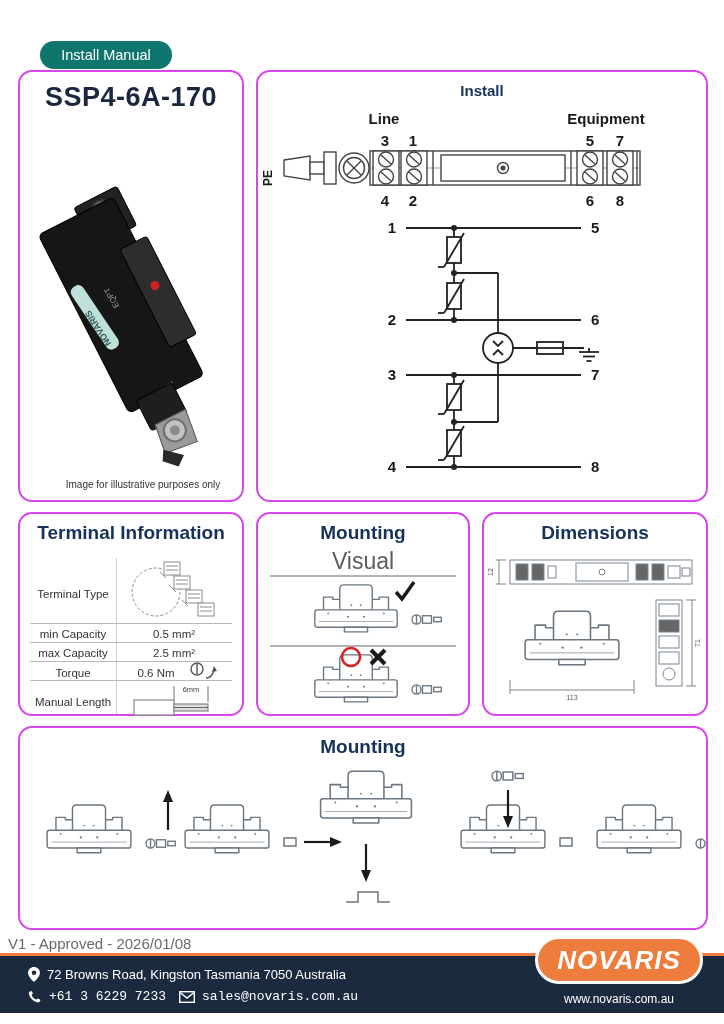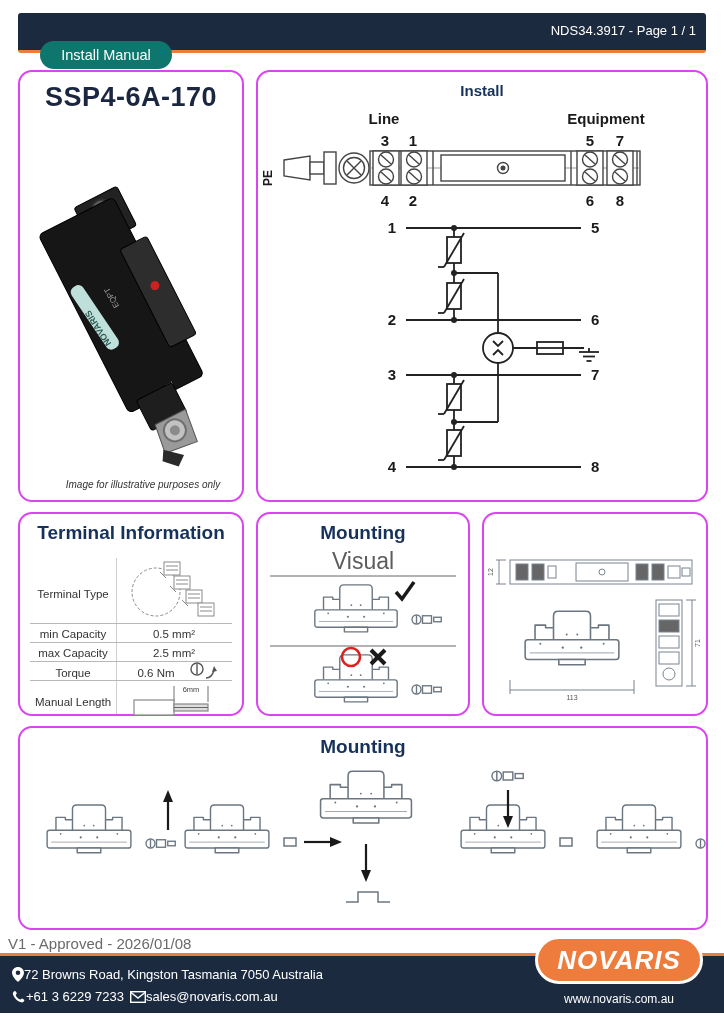--- a/index.html
+++ b/index.html
@@ -18,51 +18,48 @@
                font-weight:bold;font-size:19px;}
   .product-panel{left:18px;top:70px;width:226px;height:432px;}
   .install-panel{left:256px;top:70px;width:452px;height:432px;}
   .terminal-panel{left:18px;top:512px;width:226px;height:204px;}
   .indicator-panel{left:256px;top:512px;width:214px;height:204px;}
   .dimensions-panel{left:482px;top:512px;width:226px;height:204px;}
   .mounting-panel{left:18px;top:726px;width:690px;height:204px;}
   .product-title{position:absolute;left:0;right:0;top:10px;text-align:center;color:#1b2740;
                  font-weight:bold;font-size:27px;letter-spacing:.5px;}
   .product-caption{position:absolute;left:0;right:0;bottom:10px;text-align:center;color:#333;
-                   font-style:italic;font-size:10px;padding-left:24px;}
+                   font-size:10px;padding-left:24px;}
   .visual-label{position:absolute;left:0;right:0;top:34px;text-align:center;color:#5d5d5d;
                 font-size:23px;}
   
   .tinfo{position:absolute;left:10px;top:44px;width:202px;height:150px;font-size:11.5px;color:#333;}
   .tinfo .vline{position:absolute;left:86px;top:0;bottom:-6px;border-left:1px solid #cfcfcf;}
   .trow{position:absolute;left:0;right:0;border-top:1px solid #b8b8b8;}
   .tlabel{position:absolute;left:0;width:86px;text-align:center;}
   .tvalue{position:absolute;left:86px;right:0;text-align:center;}
   
   .version{position:absolute;left:8px;top:935px;color:#6a6a6a;font-size:15px;}
   .footer-bar{position:absolute;left:0;top:953px;width:724px;height:60px;background:#1c2a40;
               border-top:3px solid #ee7c3c;box-sizing:border-box;color:#fff;font-size:13px;}
-  .f-row{position:absolute;left:12px;display:flex;align-items:center;white-space:nowrap;text-align:right;}
+  .f-row{position:absolute;left:28px;display:flex;align-items:center;gap:7px;white-space:nowrap;text-align:right;}
   .f-row svg{flex:0 0 auto;}
   .logo-pill{position:absolute;left:535px;top:936px;width:168px;height:48px;background:#ee7c3c;
              border:3px solid #ffffff;border-radius:27px;display:flex;align-items:center;
              justify-content:center;z-index:6;box-sizing:border-box;}
   .logo-text{color:#ffffff;font-weight:bold;font-style:italic;font-size:26px;letter-spacing:1px;}
   .website{position:absolute;left:535px;top:992px;width:168px;text-align:center;color:#ffffff;
            font-size:12px;z-index:6;}
   svg text{font-family:"Liberation Sans",sans-serif;}
 </style>
 </head>
 <body>
 
 <div class="page">
 
-  <div class="header-bar">
-    <div class="doc-ref">NDS34.3917 - Page 1 / 1</div>
-  </div>
   <div class="badge">Install Manual</div>
 
   <div class="panel product-panel">
     <div class="product-title">SSP4-6A-170</div>
     <svg style="position:absolute;left:16px;top:70px;" width="192" height="330" viewBox="0 0 192 330">
       <g transform="rotate(-27 96 180)">
         <rect x="96" y="52" width="48" height="44" rx="3" fill="#222" stroke="#000"></rect>
         <circle cx="120" cy="66" r="10" fill="#5b5b5b" stroke="#2e2e2e" stroke-width="2"></circle>
         <circle cx="120" cy="86" r="10" fill="#4a4a4a" stroke="#2e2e2e" stroke-width="2"></circle>
         <rect x="60" y="68" width="46" height="46" rx="3" fill="#1b1b1b" stroke="#000"></rect>
@@ -284,20 +281,21 @@
       <use href="#plug" x="152" y="110" width="34" height="15"></use>
       <circle cx="93" cy="85" r="9" stroke="#dd1f1f" stroke-width="2.6" fill="none"></circle>
       <g stroke="#1a1a1a" stroke-width="4">
         <line x1="113" y1="78" x2="127" y2="92"></line>
           <line x1="127" y1="78" x2="113" y2="92"></line>
       </g>
     </svg>
   </div>
 
   <div class="panel dimensions-panel">
+    <div class="panel-title">Dimensions</div>
     <svg style="position:absolute;left:0;top:28px;" width="222" height="170" viewBox="0 0 222 170">
 
       <g stroke="#7a8490" fill="none" stroke-width="1">
         <rect x="26" y="18" width="182" height="24" fill="#fff"></rect>
         <rect x="32" y="22" width="12" height="16" fill="#666"></rect>
           <rect x="48" y="22" width="12" height="16" fill="#666"></rect>
         <rect x="64" y="24" width="8" height="12"></rect>
         <rect x="92" y="21" width="52" height="18"></rect>
           <circle cx="118" cy="30" r="3"></circle>
         <rect x="152" y="22" width="12" height="16" fill="#666"></rect>
@@ -384,21 +382,21 @@
   </div>
 
   <div class="version">V1 - Approved - 2026/01/08</div>
   <div class="footer-bar">
     <div class="f-row" style="top:11px;">
       <svg width="12" height="15" viewBox="0 0 12 15">
         <path d="M6,0 C2.7,0 0,2.6 0,5.8 C0,10 6,15 6,15 S12,10 12,5.8 C12,2.6 9.3,0 6,0 Z M6,8 A2.3,2.3 0 1 1 6,3.4 A2.3,2.3 0 0 1 6,8 Z" fill="#ffffff"></path>
       </svg>
       <span>72 Browns Road, Kingston Tasmania 7050 Australia</span>
     </div>
-    <div class="f-row" style="top:33px;">
+    <div class="f-row" style="top:33px;font-family:Liberation Mono, monospace;">
       <svg width="14" height="14" viewBox="0 0 16 16">
         <path d="M3.5,1 C4,1 5.5,3 5.5,3.7 C5.5,4.4 4.3,5 4.3,5.7 C4.3,6.4 5,7.7 6.2,8.9 C7.4,10.1 8.7,10.8 9.4,10.8 C10.1,10.8 10.7,9.6 11.4,9.6 C12.1,9.6 14.1,11.1 14.1,11.6 C14.1,12.6 12.6,14.2 11.4,14.2 C9.2,14.2 6.5,12.7 4.5,10.7 C2.5,8.7 1,6 1,3.8 C1,2.6 2.5,1 3.5,1 Z" fill="#ffffff"></path>
       </svg>
       <span>+61 3 6229 7233</span>
       <svg width="16" height="12" viewBox="0 0 16 12" style="margin-left:6px;">
         <rect x="0.7" y="0.7" width="14.6" height="10.6" fill="none" stroke="#ffffff" stroke-width="1.4"></rect>
         <path d="M1,1.5 L8,7 L15,1.5" fill="none" stroke="#ffffff" stroke-width="1.4"></path>
       </svg>
       <span>sales@novaris.com.au</span>
     </div>

